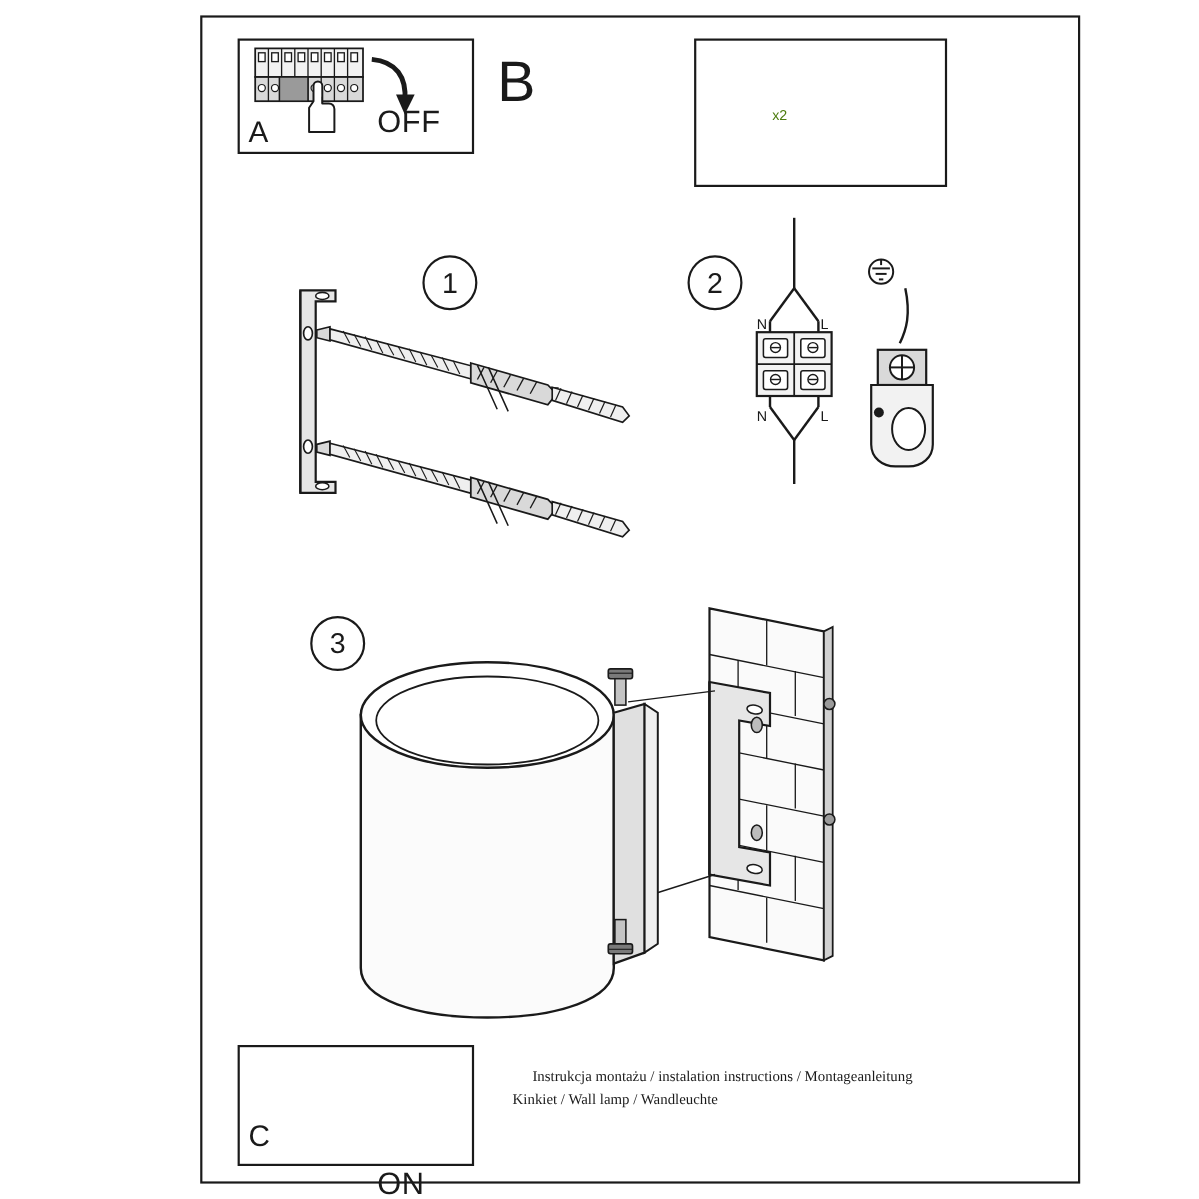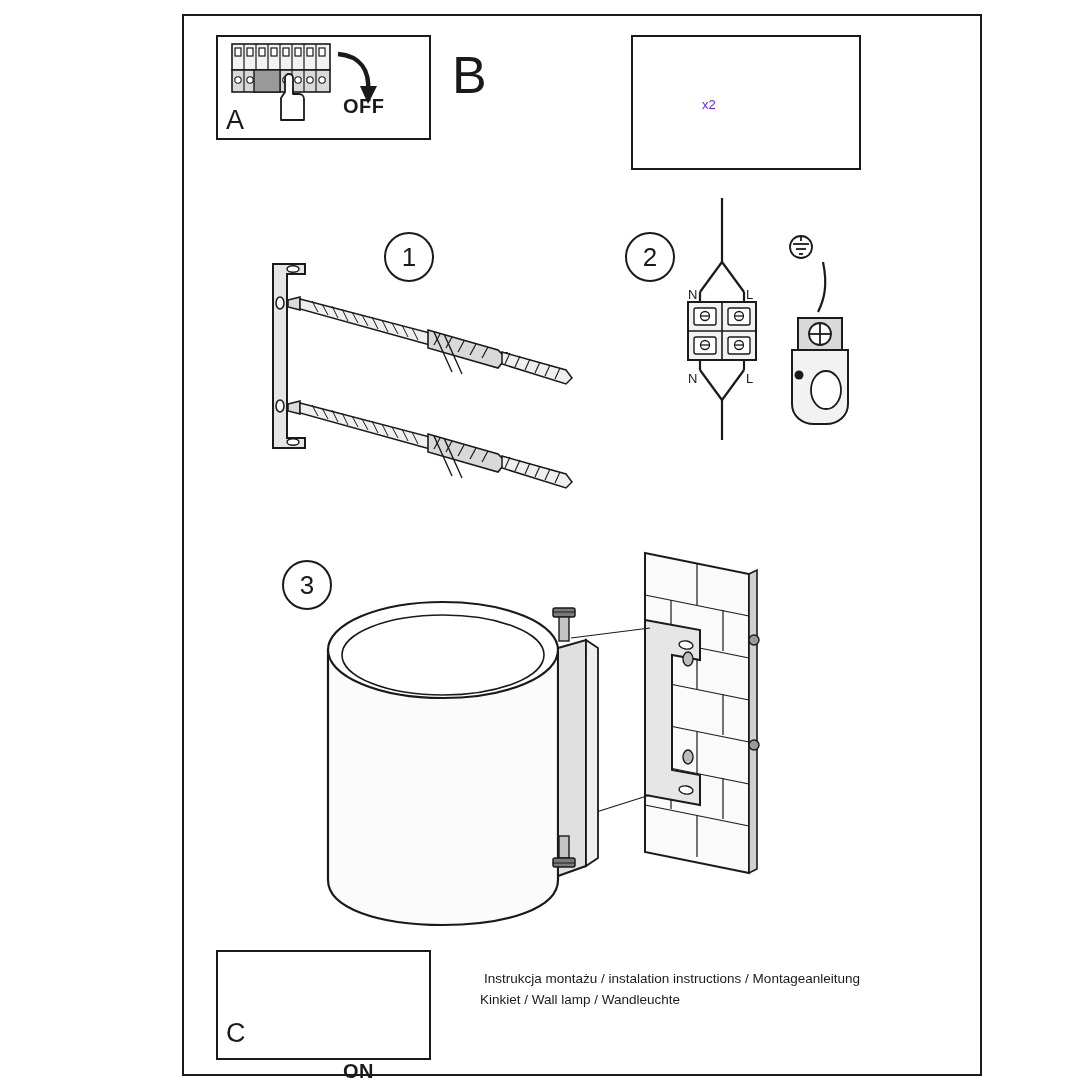--- a/index.html
+++ b/index.html
@@ -50,22 +50,22 @@
   }
   .big-letter {
     position: absolute;
     font-size: 52px;
     font-weight: 400;
     color: #1a1a1a;
     font-family: "Liberation Sans", sans-serif;
   }
   .switch-label {
     position: absolute;
-    font-size: 20px;
-    font-weight: 700;
+    font-size: 28px;
+    font-weight: 400;
     letter-spacing: 0.5px;
     color: #1a1a1a;
   }
   .circ-num {
     position: absolute;
     width: 46px;
     height: 46px;
     border: 2.5px solid #1a1a1a;
     border-radius: 50%;
     display: flex;
@@ -73,27 +73,27 @@
     justify-content: center;
     font-size: 26px;
     color: #1a1a1a;
     background: #fff;
   }
   .caption {
     position: absolute;
     font-size: 13.5px;
     line-height: 21px;
     color: #1a1a1a;
-    font-family: Liberation Sans, sans-serif;
+    font-family: Liberation Serif, serif;
     white-space: pre-line;
   }
   .x2-label {
     position: absolute;
     font-size: 13px;
-    color: #6d28d9;
+    color: #4d7c0f;
   }
   .wire-label {
     position: absolute;
     font-size: 13px;
     color: #1a1a1a;
   }
   svg { display: block; }
   .ov { position: absolute; left: 0; top: 0; pointer-events: none; }
 </style>
 </head>
@@ -444,15 +444,15 @@
   <div class="wire-label" style="left:688px; top:287px;">N</div>
   <div class="wire-label" style="left:746px; top:287px;">L</div>
   <div class="wire-label" style="left:688px; top:371px;">N</div>
   <div class="wire-label" style="left:746px; top:371px;">L</div>
 
   <div class="box" id="box-c"></div>
   <div class="step-letter" style="left:226px; top:1018px;">C</div>
   <div class="switch-label" style="left:343px; top:1060px;">ON</div>
 
   <div class="caption" style="left:484px; top:968px;">Instrukcja montażu / instalation instructions / Montageanleitung</div>
-  <div class="caption" style="left:480px; top:989px;">Kinkiet / Wall lamp / Wandleuchte</div>
+  <div class="caption" style="left:466px; top:989px;">Kinkiet / Wall lamp / Wandleuchte</div>
 
 </div>
 
 </body></html>

